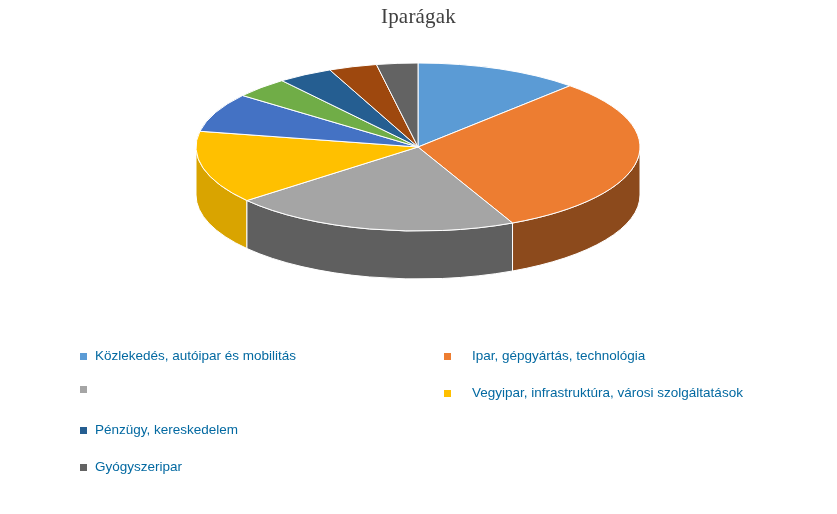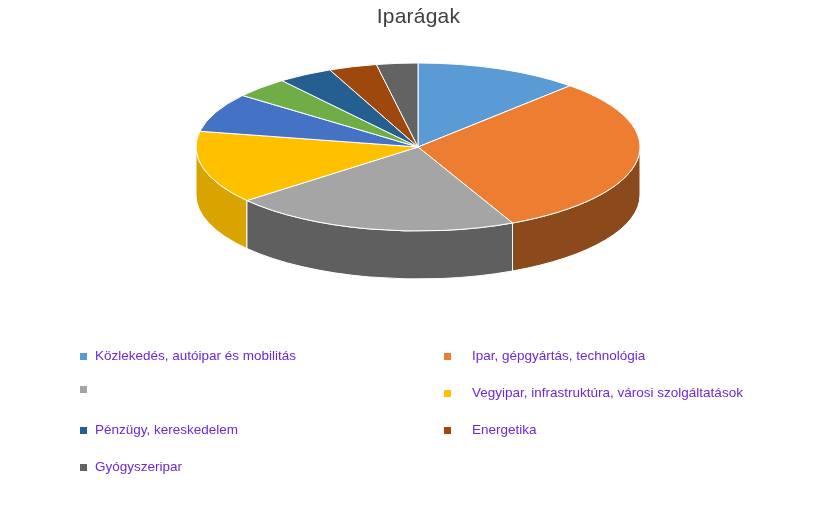--- a/index.html
+++ b/index.html
@@ -24,20 +24,21 @@
   #chart-title {
     position: absolute;
     left: 0;
     top: 4px;
     width: 837px;
     text-align: center;
     font-size: 21px;
     font-weight: 400;
     color: #404040;
     letter-spacing: 0.2px;
+    font-family: Liberation Serif, serif;
   }
   #pie-area {
     position: absolute;
     left: 0;
     top: 38px;
     width: 837px;
     height: 296px;
   }
   #pie-svg {
     display: block;
@@ -71,21 +72,21 @@
   }
   .legend-swatch {
     width: 7px;
     height: 7px;
     flex: 0 0 auto;
     margin-right: 8px;
     margin-top: 1px;
   }
   .legend-label {
     font-size: 13.5px;
-    color: #6d28d9;
+    color: #0369a1;
     white-space: nowrap;
     line-height: 15px;
   }
 </style>
 </head>
 <body>
 
 <div id="chart-root">
 
   <div id="chart-title">Iparágak</div>
@@ -129,24 +130,20 @@
         <div class="legend-item col-right">
           <span class="legend-swatch" style="background: rgb(255, 192, 0);"></span>
           <span class="legend-label">Vegyipar, infrastruktúra, városi szolgáltatások</span>
         </div>
       </div>
       <div class="legend-row">
         <div class="legend-item col-left">
           <span class="legend-swatch" style="background: rgb(37, 94, 145);"></span>
           <span class="legend-label">Pénzügy, kereskedelem</span>
         </div>
-        <div class="legend-item col-right">
-          <span class="legend-swatch" style="background: rgb(158, 72, 14);"></span>
-          <span class="legend-label">Energetika</span>
-        </div>
       </div>
       <div class="legend-row">
         <div class="legend-item col-left">
           <span class="legend-swatch" style="background: rgb(99, 99, 99);"></span>
           <span class="legend-label">Gyógyszeripar</span>
         </div>
       </div>
     </div>
 
 </div>

